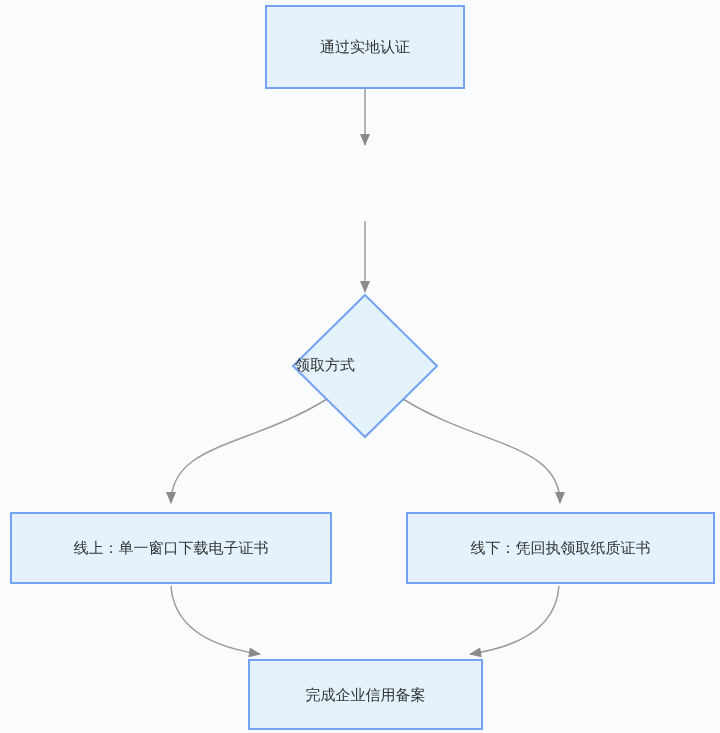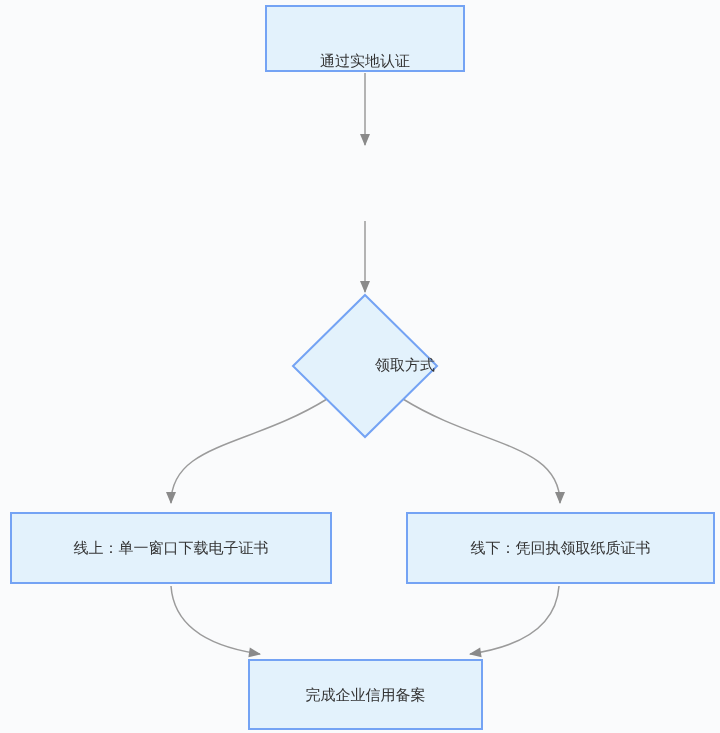--- a/index.html
+++ b/index.html
@@ -39,30 +39,30 @@
     background: var(--node-fill, #e3f2fc);
     border: 2px solid var(--node-border, #74a3f4);
     color: var(--node-text, #333333);
     font-size: 15px;
     display: flex;
     align-items: center;
     justify-content: center;
     text-align: center;
     line-height: 1.3;
   }
-  .node-step1   { left: 265px; top: 5px;   width: 200px; height: 67px; align-items: flex-end; }
+  .node-step1   { left: 265px; top: 5px;   width: 200px; height: 84px; }
   .node-step2   { left: 220px; top: 148px; width: 290px; height: 71px; }
   .node-online  { left: 10px;  top: 512px; width: 322px; height: 72px; text-align: right; }
   .node-offline { left: 406px; top: 512px; width: 309px; height: 72px; }
   .node-final   { left: 248px; top: 659px; width: 235px; height: 71px; }
   .diamond-label {
     position: absolute;
     left: 295px; top: 356px;
     width: 140px;
-    text-align: right;
+    text-align: left;
     color: var(--node-text, #333333);
     font-size: 15px;
   }
   .watermark {
     position: absolute;
     right: 16px;
     bottom: 11px;
     font-size: 21px;
     font-weight: bold;
     letter-spacing: 0.5px;

